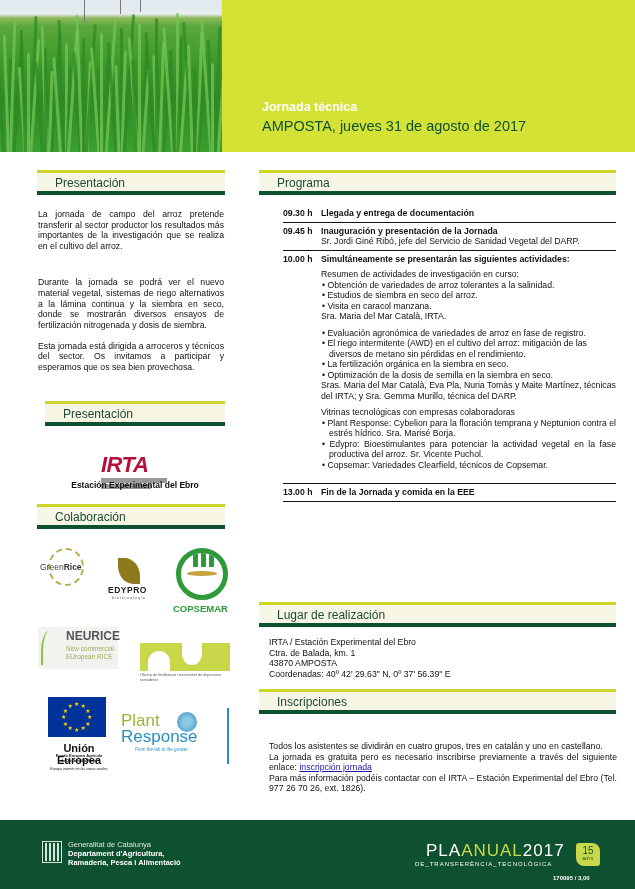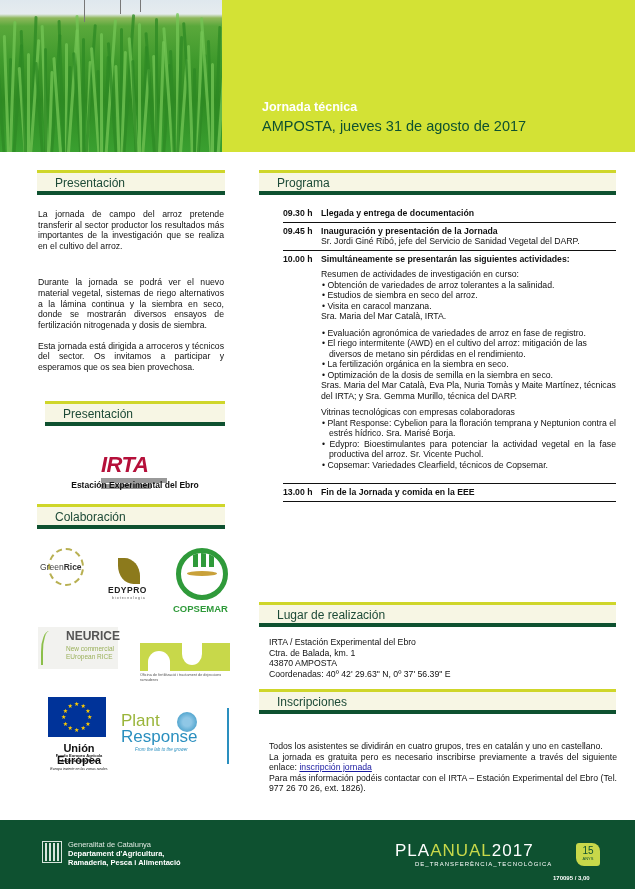--- a/index.html
+++ b/index.html
@@ -83,21 +83,21 @@
   .place { position: absolute; left: 269px; top: 637px; font-size: 8.7px; line-height: 10.5px; }
   .insc { position: absolute; left: 269px; top: 741px; width: 348px; font-size: 8.7px; line-height: 10.5px; text-align: justify; }
   .insc a { color: #1a1aa0; text-decoration: underline; }
 
   
   .footer { position: absolute; left: 0; top: 820px; width: 635px; height: 69px; background: #0e5130; }
   .gen-icon { position: absolute; left: 42px; top: 21px; width: 20px; height: 22px; border: 1px solid #d8e5dc; display: flex; justify-content: space-around; padding: 1px; }
   .gen-icon i { display: block; width: 2px; height: 100%; background: #d8e5dc; }
   .gen1 { position: absolute; left: 68px; top: 20px; font-size: 7.5px; color: #dfe8e1; }
   .gen2 { position: absolute; left: 68px; top: 29px; font-size: 7.5px; color: #fff; font-weight: bold; line-height: 9px; }
-  .plan { position: absolute; left: 395px; top: 22px; font-size: 17px; letter-spacing: 1px; color: #fff; line-height: 18px; }
+  .plan { position: absolute; left: 426px; top: 22px; font-size: 17px; letter-spacing: 1px; color: #fff; line-height: 18px; }
   .plan .acc { color: #c8d84a; }
   .plan-sub { position: absolute; left: 415px; top: 41px; font-size: 6px; letter-spacing: 1px; color: #fff; }
   .badge { position: absolute; left: 576px; top: 23px; width: 24px; height: 23px; background: #c8d84a; border-radius: 3px 8px 3px 8px; text-align: center; color: #0e5130; }
   .badge .n { font-size: 10px; line-height: 11px; display: block; margin-top: 2px; }
   .badge .a { font-size: 4px; display: block; }
   .code { position: absolute; left: 553px; top: 55px; font-size: 6px; font-weight: bold; color: #fff; }
 </style>
 </head>
 <body>
 

